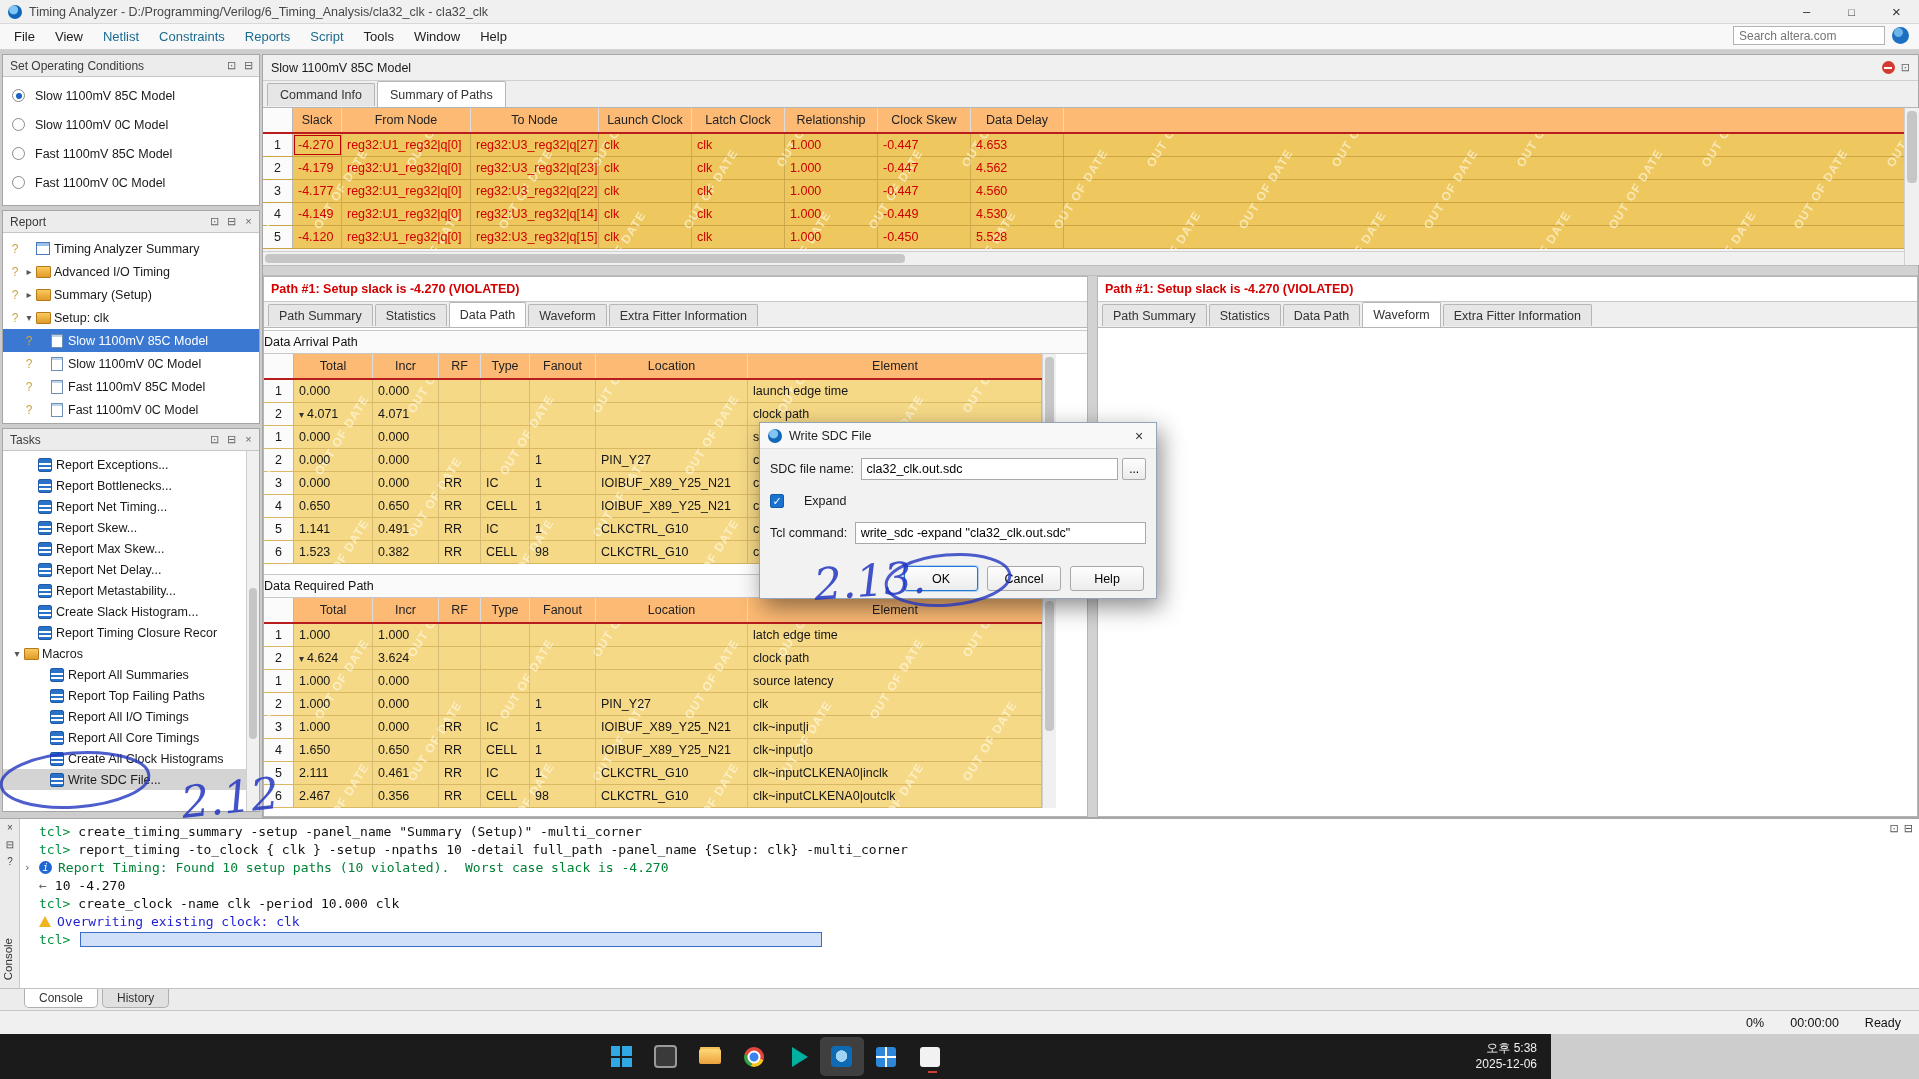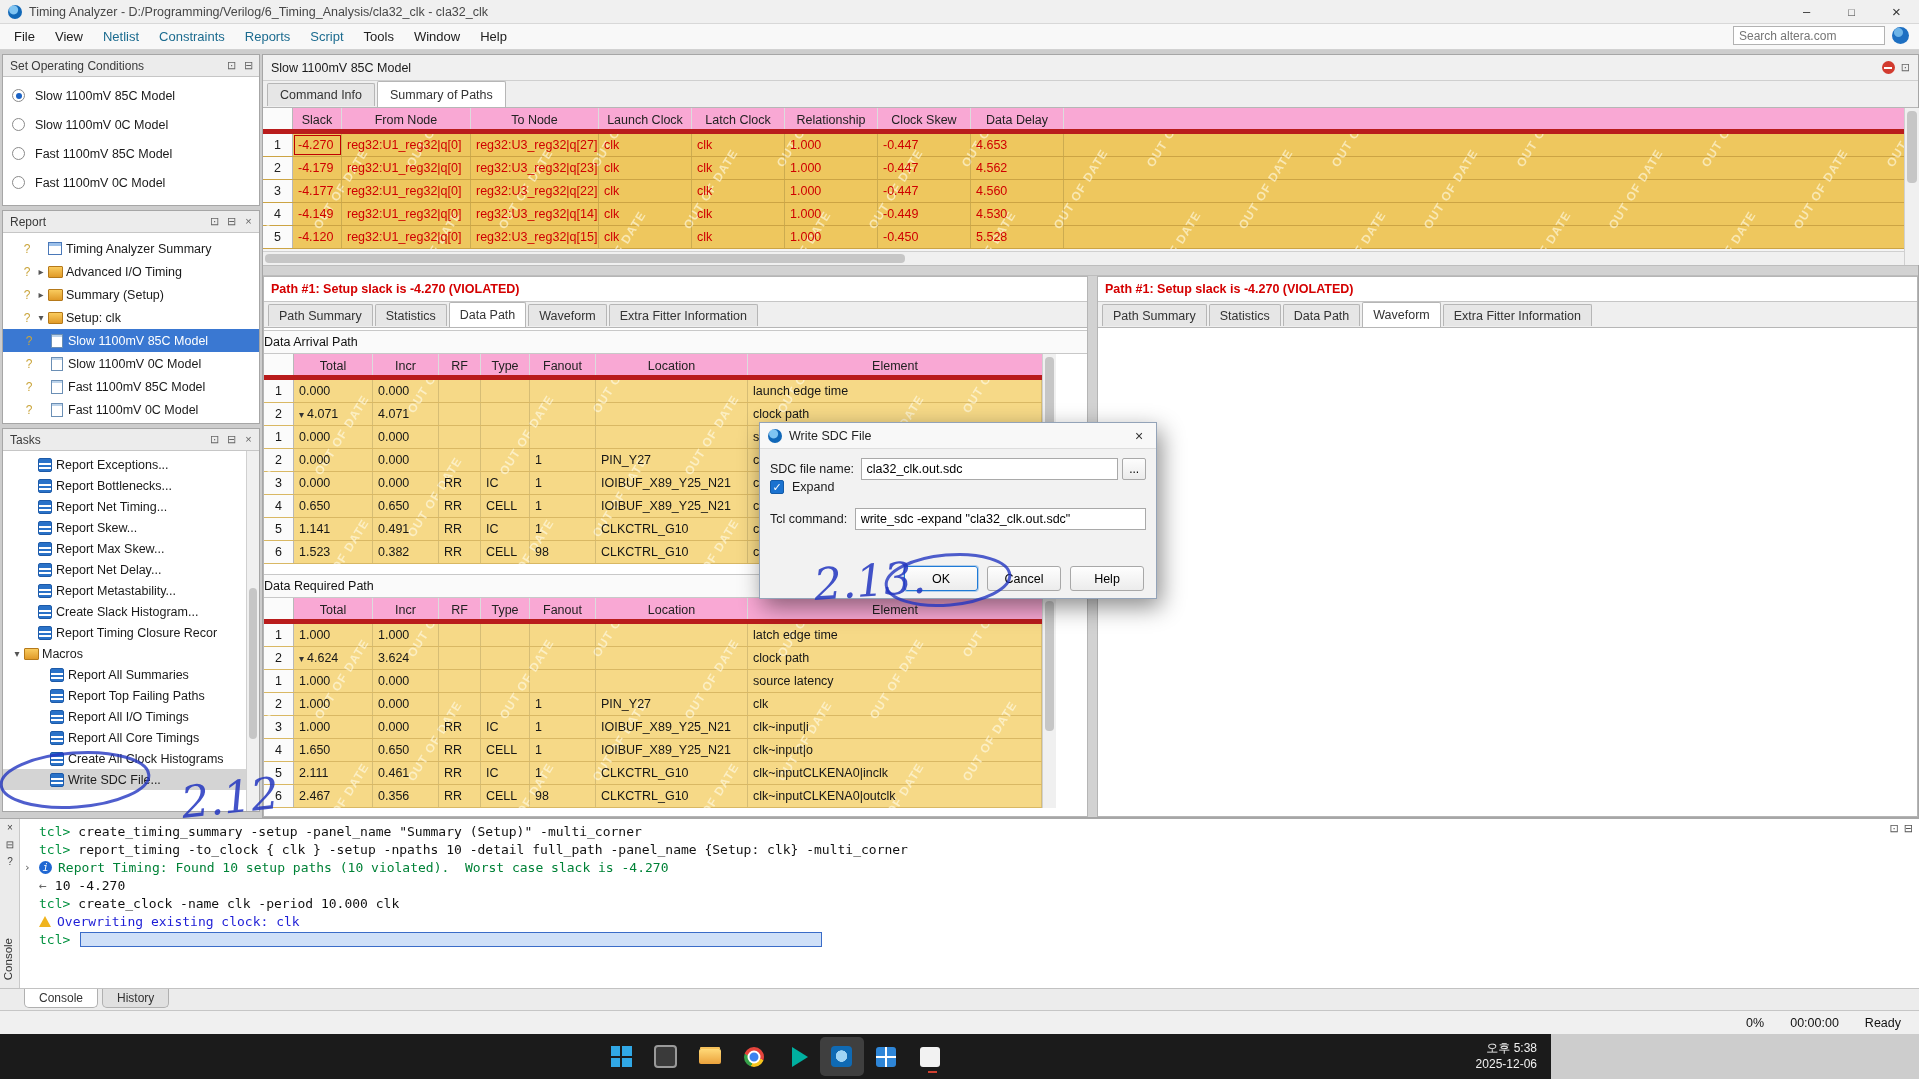--- a/index.html
+++ b/index.html
@@ -36,41 +36,41 @@
 .qmark{width:16px;text-align:center;color:#caa53c;font-size:12px;flex:0 0 16px}
 .arrow{width:12px;flex:0 0 12px;color:#555;font-size:10px;text-align:center}
 .arrow.k-collapsed::before{content:"▸"} .arrow.k-expanded::before{content:"▾"}
 .node-ico{width:16px;flex:0 0 16px;display:flex;align-items:center;justify-content:center}
 .node-ico::before{content:""}
 .node-ico.k-table::before{width:12px;height:11px;border:1px solid #4a78b8;background:linear-gradient(#9cc0ea 0 3px,#fff 3px)}
 .node-ico.k-folder::before{width:13px;height:10px;background:linear-gradient(#f9cb5e,#e09a28);border:1px solid #b5791a;border-radius:1px}
 .node-ico.k-doc::before{width:10px;height:12px;background:#fff;border:1px solid #6b8fb5;box-shadow:inset 0 2px 0 #bcd3ea}
 .node-ico.k-report::before{width:12px;height:12px;border-radius:2px;background:linear-gradient(#2a72c8 0 4px,#fff 4px 6px,#2a72c8 6px 8px,#fff 8px 10px,#2a72c8 10px);border:1px solid #1d5aa8}
 .tlabel{padding-left:3px;font-size:12.5px}
-.report-tree .k-i0{padding-left:16px}.report-tree .k-i1{padding-left:18px}
+.report-tree .k-i0{padding-left:4px}.report-tree .k-i1{padding-left:18px}
 .tasks-tree .k-i0{padding-left:8px}.tasks-tree .k-i1{padding-left:22px}.tasks-tree .k-i2{padding-left:34px}
 .trow.sel-blue{background:#3a78d2}.trow.sel-blue .tlabel{color:#fff}
 .trow.sel-gray{background:#d4d4d4}
 .vscroll{position:absolute;background:#f0f0f0;border-left:1px solid #d0d0d0}
 .vthumb{position:absolute;left:2px;right:2px;background:#c6c6c6;border-radius:4px}
 .hscroll{position:absolute;background:#f0f0f0;border-top:1px solid #d0d0d0}
 .hthumb{position:absolute;top:2px;bottom:2px;background:#c6c6c6;border-radius:4px}
 #tscroll{right:0;top:22px;bottom:0;width:13px}
 
 #maincol{position:absolute;left:262px;top:54px;width:1657px;height:764px;background:#f4f4f4;border:1px solid #a6a6a6}
 .view-titlebar{position:absolute;left:0;top:0;right:0;height:26px;background:#f0f0f0;border-bottom:1px solid #cfcfcf;display:flex;align-items:center;padding-left:8px;font-size:12.5px}
 .vt-tools{margin-left:auto;display:flex;align-items:center;gap:6px;padding-right:8px}
 .ood-ico{width:13px;height:13px;border-radius:50%;background:#d23b2f;position:relative}
 .ood-ico::after{content:"";position:absolute;left:2.5px;top:5.5px;width:8px;height:2px;background:#fff}
 .tabbar{position:absolute;display:flex;align-items:center;padding-left:4px;border-bottom:1px solid #b6b6b6;background:#efefef}
 .tab{padding:0 12px;height:23px;line-height:23px;border:1px solid #b6b6b6;border-bottom:none;background:#e6e6e6;margin-right:2px;border-radius:2px 2px 0 0;font-size:12.5px;color:#333}
 .tab.active{background:#fff;height:26px;line-height:26px}
 #viewtabs{left:0;top:26px;right:0;height:27px}
 
-.thead{position:absolute;display:flex;background:#f9a8d4;border-bottom:5px solid #b91c1c}
+.thead{position:absolute;display:flex;background:#fdba74;border-bottom:2px solid #b91c1c}
 .hc{height:100%;line-height:25px;text-align:center;border-right:1px solid #dcdcdc;font-size:12.5px;color:#222;overflow:hidden;white-space:nowrap}
 #sumhead{left:0;top:53px;width:1641px;height:26px}
 #sumrows{left:0;top:79px;width:1641px;height:115px;position:absolute;overflow:hidden;background:#fff}
 .srow{display:flex;height:23px;background:#eec75e;border-bottom:1px solid rgba(140,100,20,.35)}
 .c{position:relative;z-index:2;line-height:22px;padding-left:5px;border-right:1px solid rgba(0,0,0,.14);font-size:12.5px;white-space:nowrap;overflow:hidden;color:#cf0000}
 .snum{width:30px;flex:0 0 30px;background:#fbfbfb;color:#222;text-align:center;padding-left:0;border-right:1px solid #b8b8b8}
 .sslack{width:49px;flex:0 0 49px}.sfrom{width:129px;flex:0 0 129px}.sto{width:128px;flex:0 0 128px}
 .slaunch{width:93px;flex:0 0 93px}.slatch{width:93px;flex:0 0 93px}.srel{width:93px;flex:0 0 93px}
 .sskew{width:93px;flex:0 0 93px}.sdelay{width:93px;flex:0 0 93px}
 .sfill{flex:1;border-right:none}
@@ -155,21 +155,21 @@
 .dlg-ico{width:14px;height:14px;border-radius:50%;background:radial-gradient(circle at 40% 35%,#7fc4f2 0 4px,#1168b8 5px);margin-right:7px}
 .dlg-title-text{font-size:12.5px;color:#222}
 .dlg-close{margin-left:auto;width:34px;text-align:center;color:#333;font-size:14px}
 .dlg-close::before{content:"×"}
 .dlg-row{display:flex;align-items:center;padding:0 10px}
 .r1{margin-top:9px}
 .r1 label{width:92px;font-size:12.5px}
 .dlg-input{height:22px;border:1px solid #a9a9a9;background:#fff;font-size:12.5px;padding-left:5px;font-family:"Liberation Sans",sans-serif}
 .r1 .dlg-input{width:262px}
 .dlg-browse{width:24px;height:22px;margin-left:4px;border:1px solid #a9a9a9;background:linear-gradient(#fdfdfd,#ebebeb);border-radius:2px;font-size:12px}
-.r2{gap:8px}
+.r2{margin-top:14px;gap:20px}
 .chk{width:14px;height:14px;background:#1a72d0;border:1px solid #135ba8;border-radius:2px;color:#fff;font-size:11px;line-height:13px;text-align:center}
 .chk::before{content:"✓"}
 .r2 label{font-size:12.5px}
 .r3{margin-top:14px}
 .r3 label{width:86px;font-size:12.5px}
 .r3 .dlg-input{width:296px}
 .dlg-buttons{position:absolute;left:0;right:12px;bottom:7px;display:flex;justify-content:flex-end;gap:9px}
 .dbtn{min-width:74px;height:25px;background:linear-gradient(#fefefe,#ececec);border:1px solid #a8a8a8;border-radius:3px;font-size:12.5px;font-family:"Liberation Sans",sans-serif}
 .dbtn.ok{border:1px solid #1f7ad6;box-shadow:0 0 0 1px rgba(60,140,220,.35)}
 

